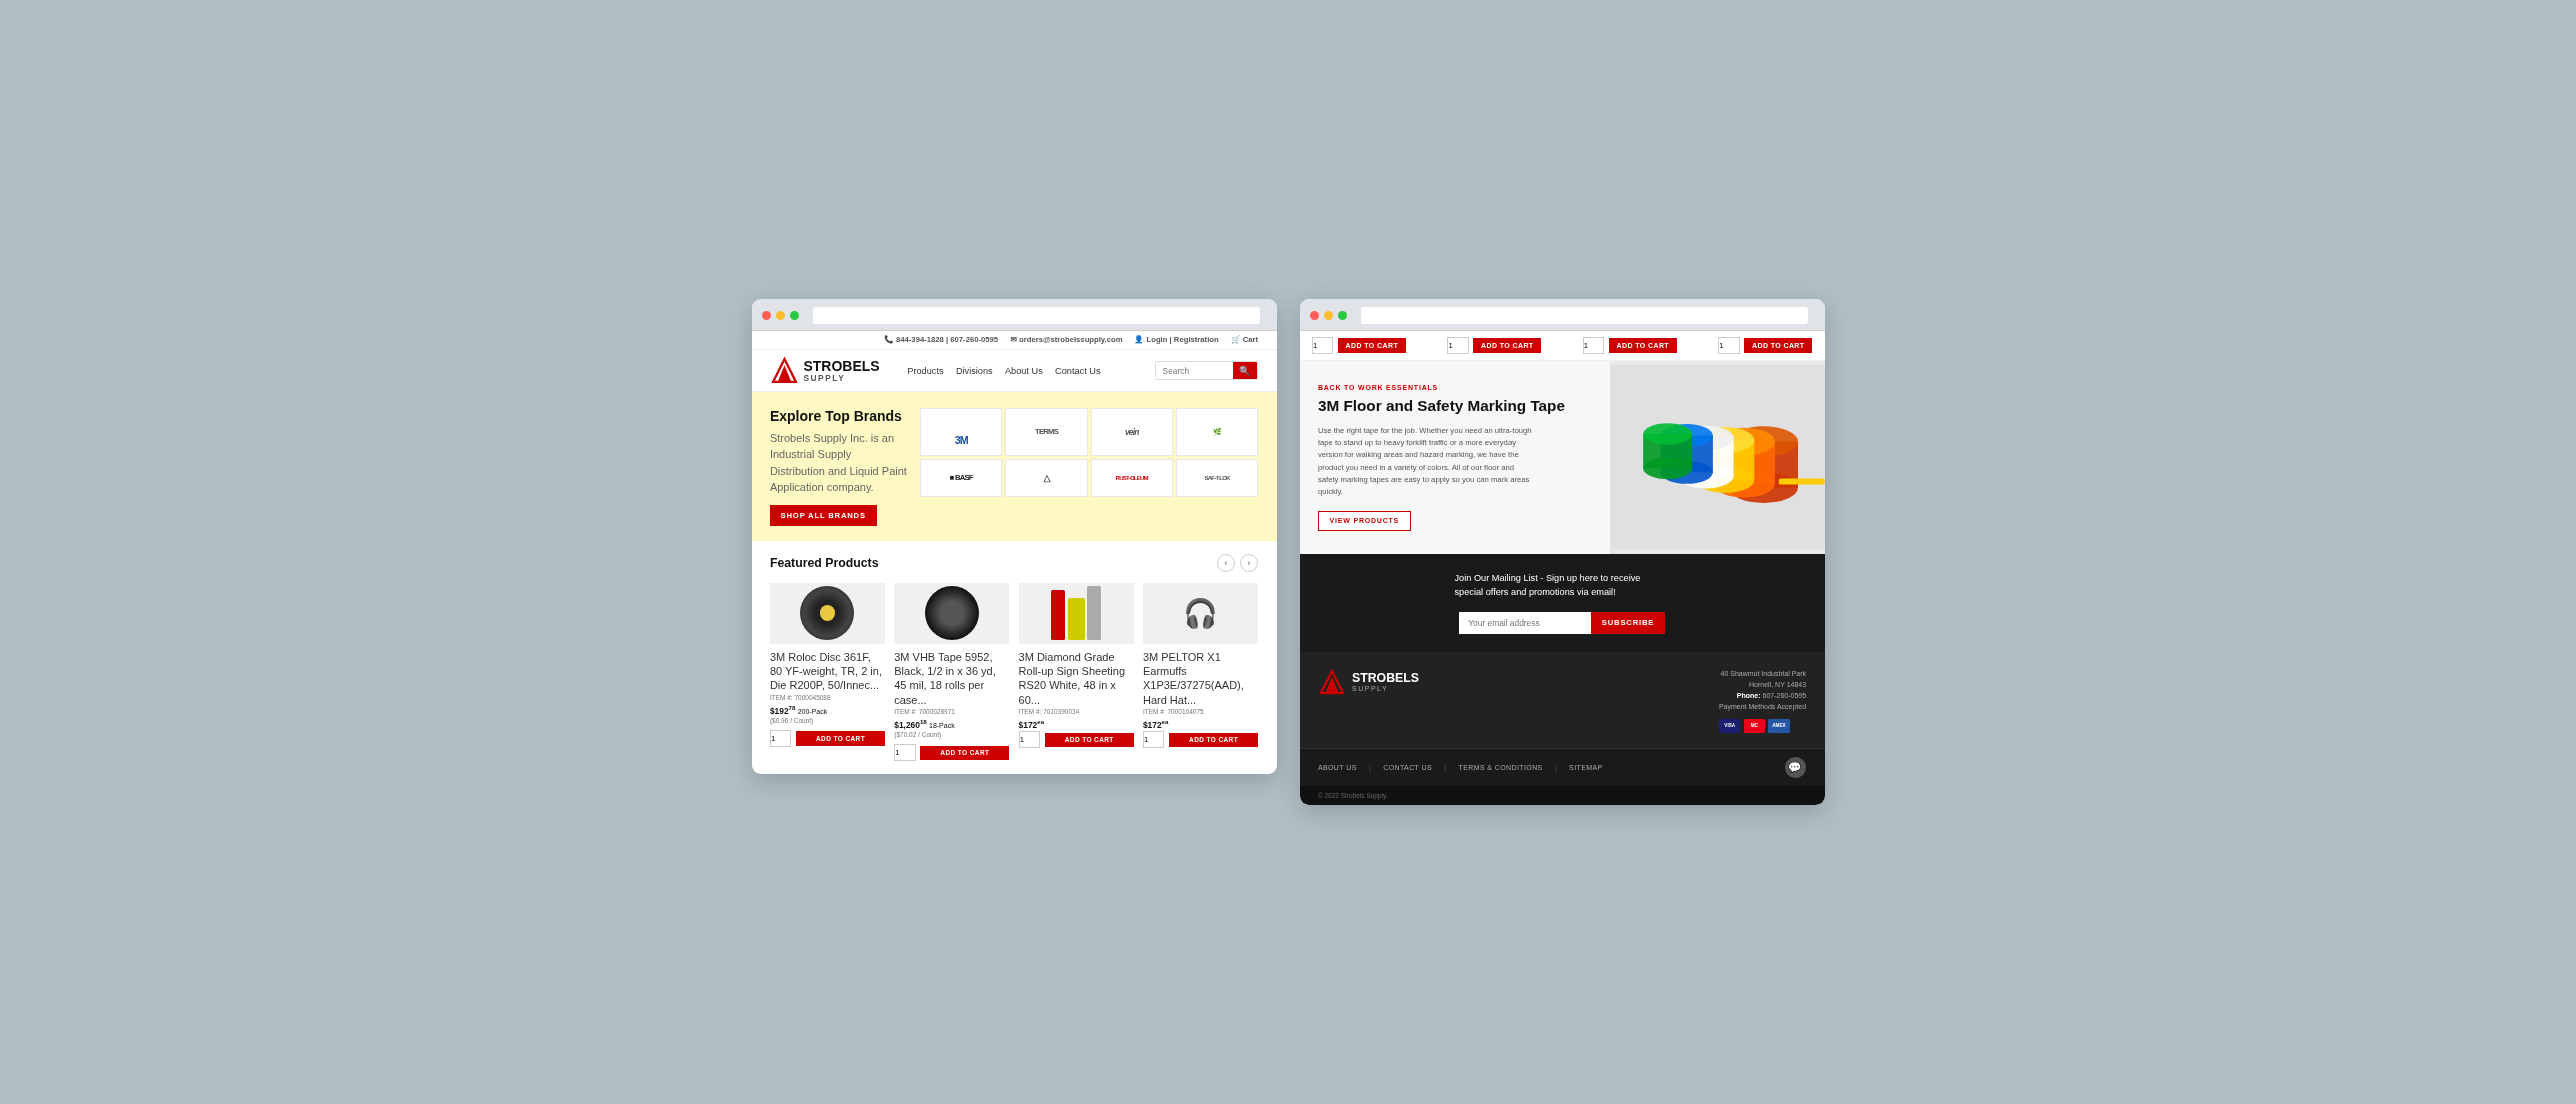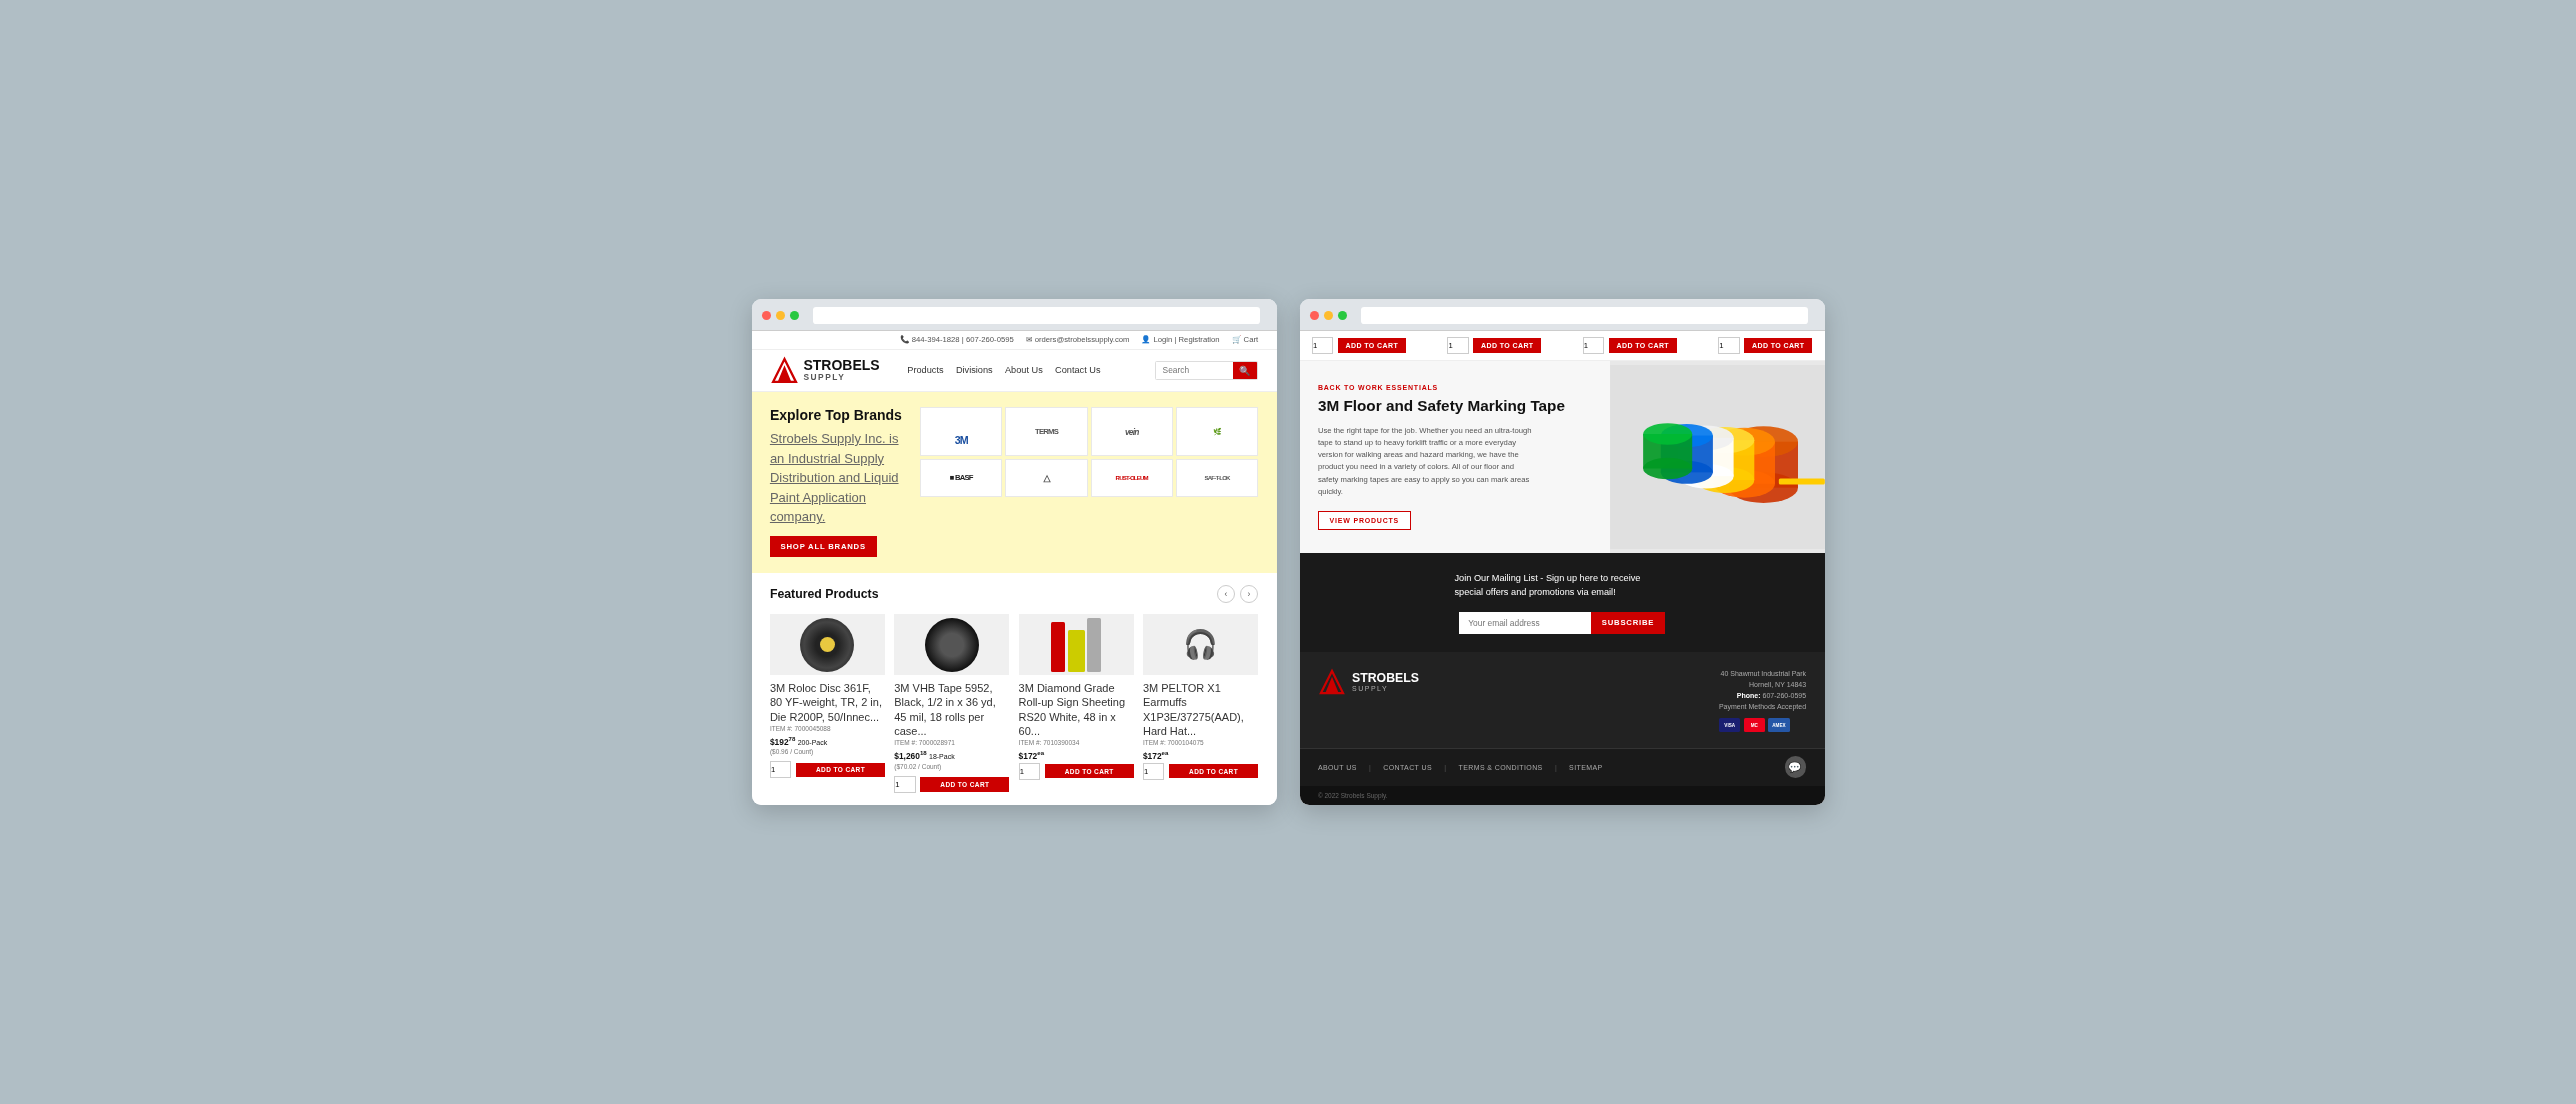--- a/index.html
+++ b/index.html
@@ -61,21 +61,21 @@
     .site-header {
       padding: 4.6px 18.4px;
       display: flex;
       align-items: center;
       justify-content: flex-end;
       font-size: 7.7px;
       color: #555;
       border-bottom: 0.8px solid #eee;
       gap: 12.3px;
     }
-    .site-header span { display: flex; align-items: center; gap: 2.3px; }
+    .site-header span { display: flex; align-items: center; gap: 2.3px; font-weight: bold; }
     .nav-bar {
       display: flex;
       align-items: center;
       padding: 6.1px 18.4px;
       border-bottom: 0.8px solid #eee;
       gap: 15.3px;
     }
     .logo-area {
       display: flex;
       align-items: center;
@@ -111,21 +111,21 @@
     
     .brands-section {
       display: flex;
       padding: 15.3px 18.4px;
       gap: 12.3px;
       background: #fef9c3;
       align-items: flex-start;
     }
     .brands-left { flex: 0 0 138px; }
     .brands-left h2 { font-size: 14px; font-weight: 900; color: #111; margin-bottom: 6.1px; }
-    .brands-left p { font-size: 13px; color: #666; margin-bottom: 9.2px; line-height: 1.5; text-decoration: underline; }
+    .brands-left p { font-size: 11px; color: #666; margin-bottom: 9.2px; line-height: 1.5; }
     .shop-all-btn {
       background: #cc0000;
       color: #fff;
       border: none;
       padding: 6.1px 10.7px;
       font-size: 7.7px;
       font-weight: 700;
       cursor: pointer;
       letter-spacing: 0.8px;
       text-transform: uppercase;

